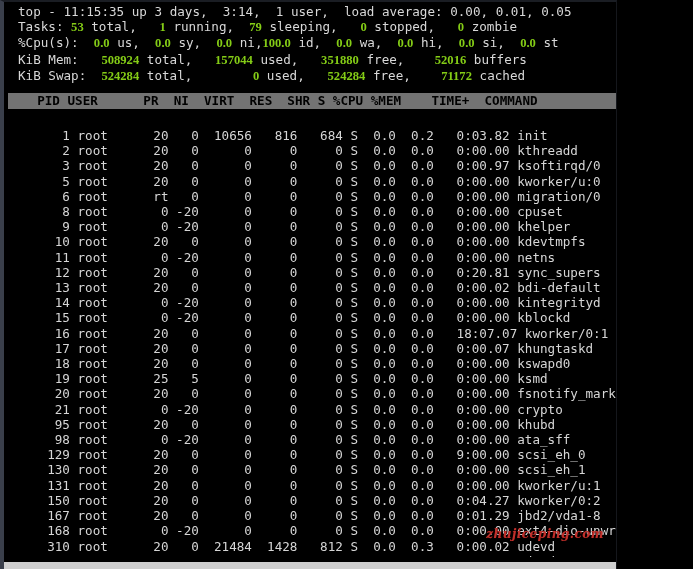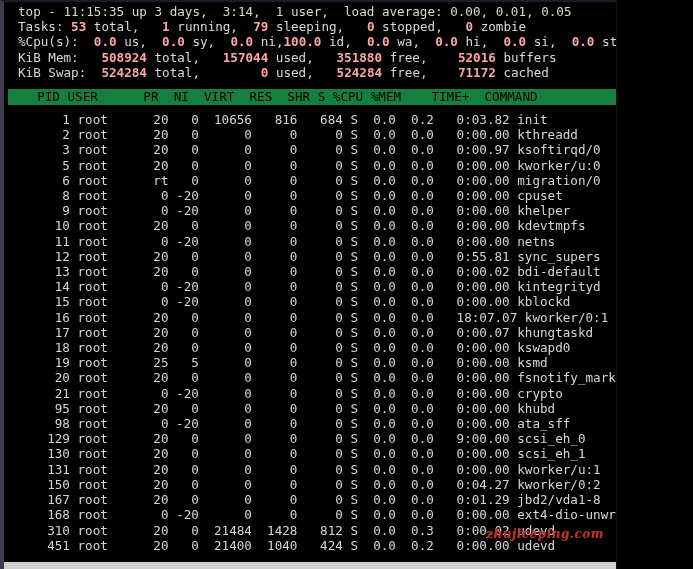--- a/index.html
+++ b/index.html
@@ -59,37 +59,37 @@
     font-family: "DejaVu Sans Mono", "Liberation Mono", monospace;
     font-size: 12.6px;
     line-height: 15.2px;
     color: #d6d6d6;
     white-space: pre;
     letter-spacing: 0px;
     padding-left: 14px;
   }
 
   .summary .line { color: #d8d8d8; }
-  .line b { font-weight: bold; color: #fca5a5; }
+  .line b { font-weight: bold; color: #84cc16; font-family: Liberation Serif, serif; }
 
   
   .spacer { height: 9px; }
 
   
   #col-header {
-    background: #15803d;
+    background: #737373;
     color: #000000;
     font-family: "DejaVu Sans Mono", "Liberation Mono", monospace;
     font-size: 12.6px;
     line-height: 16px;
     white-space: pre;
     padding-left: 14px;
     margin-left: 4px;
-    margin-bottom: 7px;
-    font-weight: normal;
+    margin-bottom: 19px;
+    font-weight: bold;
   }
 
   
   .proc-row {
     font-family: "DejaVu Sans Mono", "Liberation Mono", monospace;
     font-size: 12.6px;
     line-height: 15.2px;
     color: #d6d6d6;
     white-space: pre;
     padding-left: 28px;
@@ -139,21 +139,21 @@
       <div id="process-rows">
           <div class="proc-row">    1 root      20   0  10656   816   684 S  0.0  0.2   0:03.82 init</div>
           <div class="proc-row">    2 root      20   0      0     0     0 S  0.0  0.0   0:00.00 kthreadd</div>
           <div class="proc-row">    3 root      20   0      0     0     0 S  0.0  0.0   0:00.97 ksoftirqd/0</div>
           <div class="proc-row">    5 root      20   0      0     0     0 S  0.0  0.0   0:00.00 kworker/u:0</div>
           <div class="proc-row">    6 root      rt   0      0     0     0 S  0.0  0.0   0:00.00 migration/0</div>
           <div class="proc-row">    8 root       0 -20      0     0     0 S  0.0  0.0   0:00.00 cpuset</div>
           <div class="proc-row">    9 root       0 -20      0     0     0 S  0.0  0.0   0:00.00 khelper</div>
           <div class="proc-row">   10 root      20   0      0     0     0 S  0.0  0.0   0:00.00 kdevtmpfs</div>
           <div class="proc-row">   11 root       0 -20      0     0     0 S  0.0  0.0   0:00.00 netns</div>
-          <div class="proc-row">   12 root      20   0      0     0     0 S  0.0  0.0   0:55.81 sync_supers</div>
+          <div class="proc-row">   12 root      20   0      0     0     0 S  0.0  0.0   0:20.81 sync_supers</div>
           <div class="proc-row">   13 root      20   0      0     0     0 S  0.0  0.0   0:00.02 bdi-default</div>
           <div class="proc-row">   14 root       0 -20      0     0     0 S  0.0  0.0   0:00.00 kintegrityd</div>
           <div class="proc-row">   15 root       0 -20      0     0     0 S  0.0  0.0   0:00.00 kblockd</div>
           <div class="proc-row">   16 root      20   0      0     0     0 S  0.0  0.0   18:07.07 kworker/0:1</div>
           <div class="proc-row">   17 root      20   0      0     0     0 S  0.0  0.0   0:00.07 khungtaskd</div>
           <div class="proc-row">   18 root      20   0      0     0     0 S  0.0  0.0   0:00.00 kswapd0</div>
           <div class="proc-row">   19 root      25   5      0     0     0 S  0.0  0.0   0:00.00 ksmd</div>
           <div class="proc-row">   20 root      20   0      0     0     0 S  0.0  0.0   0:00.00 fsnotify_mark</div>
           <div class="proc-row">   21 root       0 -20      0     0     0 S  0.0  0.0   0:00.00 crypto</div>
           <div class="proc-row">   95 root      20   0      0     0     0 S  0.0  0.0   0:00.00 khubd</div>

